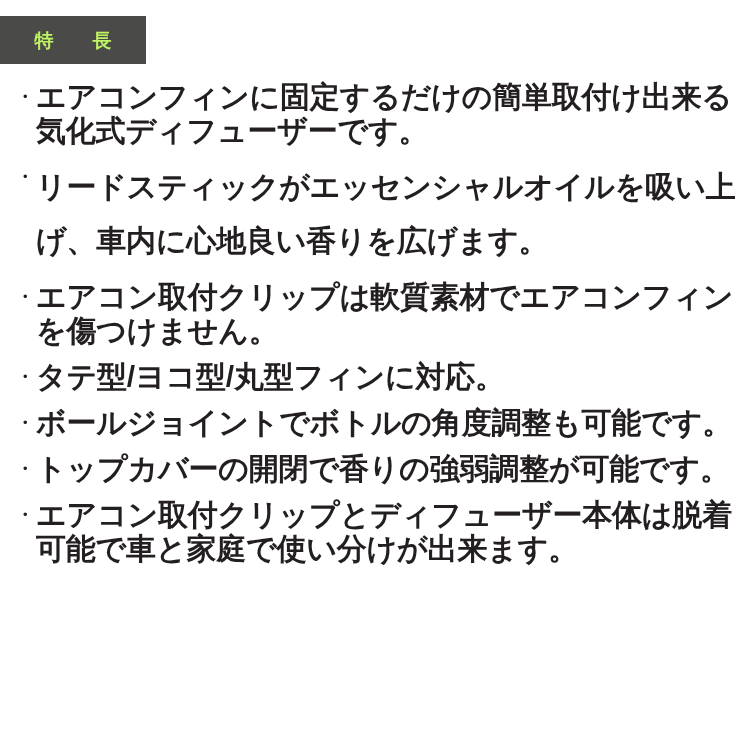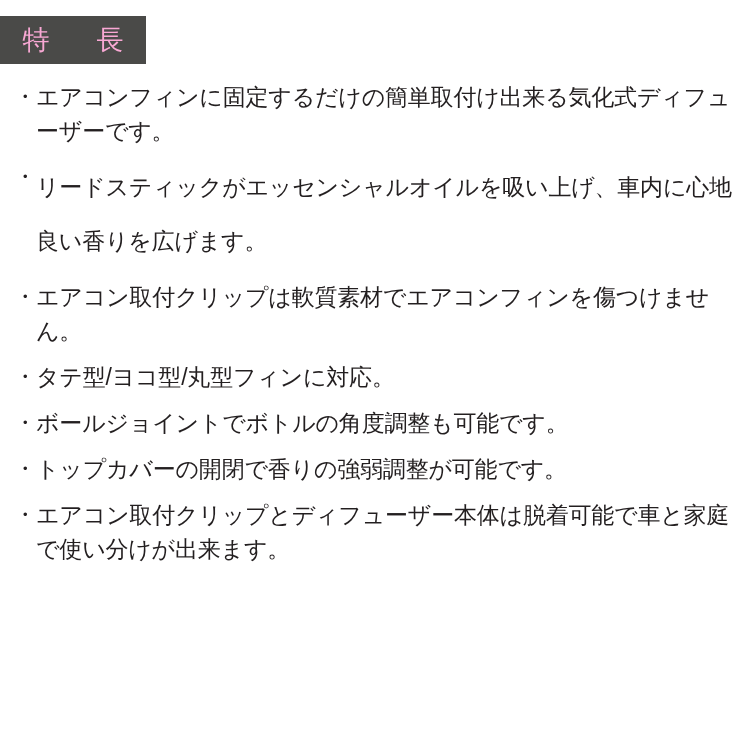--- a/index.html
+++ b/index.html
@@ -25,23 +25,23 @@
     left: 0;
     top: 16px;
     width: 146px;
     height: 48px;
     background: #4a4a48;
     display: flex;
     align-items: center;
     justify-content: center;
   }
   .heading-text {
-    color: #f9a8d4;
-    font-size: 27px;
-    font-weight: normal;
+    color: #bef264;
+    font-size: 19px;
+    font-weight: bold;
     letter-spacing: 10px;
     text-indent: 10px;
     line-height: 1;
     white-space: nowrap;
   }
   .feature-list {
     position: absolute;
     left: 14px;
     top: 80px;
     width: 726px;
@@ -57,25 +57,26 @@
   .bullet {
     flex: 0 0 auto;
     width: 22px;
     font-size: 22px;
     line-height: 34px;
     text-align: center;
     color: #231f20;
   }
   .feature-text {
     flex: 1 1 auto;
-    font-size: 23px;
+    font-size: 30px;
     line-height: 34px;
     color: #231f20;
     letter-spacing: -0.2px;
     white-space: pre-line;
+    font-weight: bold;
   }
   .item-loose .feature-text {
     line-height: 54px;
   }
 </style>
 </head>
 <body>
 
 <div class="page">
 

